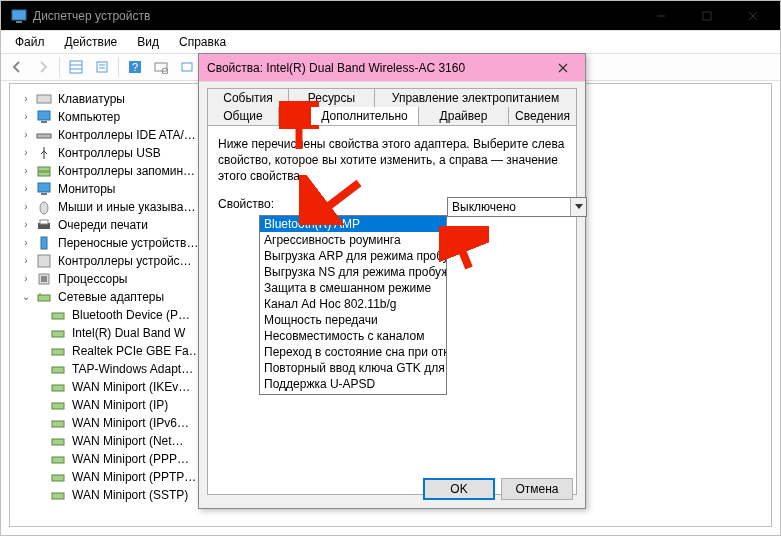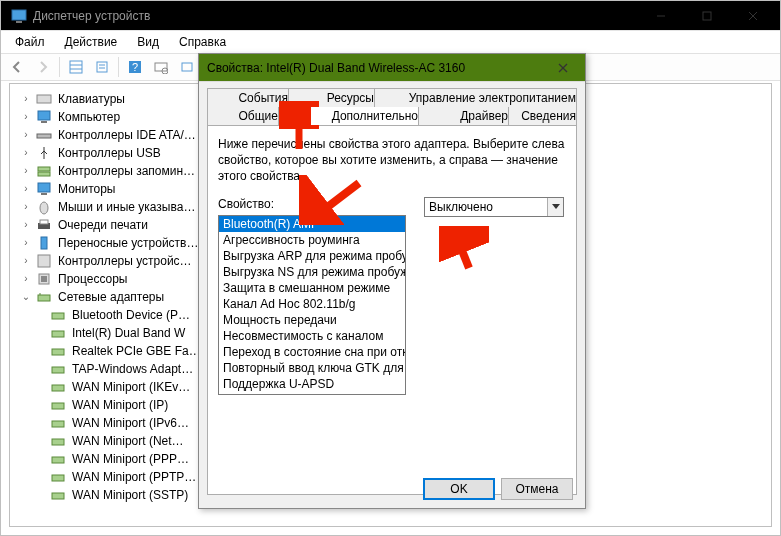--- a/index.html
+++ b/index.html
@@ -22,35 +22,35 @@
   .tree li { line-height:18px; white-space:nowrap; }
   .tree .node { display:flex; align-items:center; gap:4px; }
   .tree .expander { width:12px; text-align:center; color:#666; font-size:10px; user-select:none;}
   .tree .dev-icon { width:16px; height:16px; display:inline-flex; align-items:center; justify-content:center;}
   .tree .children { margin-left:30px; }
   .tree .children li .node { padding-left:0; }
   .dev-label { padding:0 2px; }
 
   
   .dialog { position:absolute; left:197px; top:52px; width:388px; height:456px; background:#f0f0f0; border:1px solid #888; box-shadow:2px 2px 6px rgba(0,0,0,0.25);}
-  .dialog .dlg-titlebar { height:28px; display:flex; align-items:center; padding:0 8px; background:#4d7c0f; border-bottom:1px solid #ddd;justify-content:flex-end;}
+  .dialog .dlg-titlebar { height:28px; display:flex; align-items:center; padding:0 8px; background:#f9a8d4; border-bottom:1px solid #ddd;justify-content:flex-end;}
   .dlg-title { flex:1; font-size:12px; }
   .dlg-close { width:28px; height:28px; display:flex; align-items:center; justify-content:center; }
   .tabs { padding:6px 8px 0 8px; }
   .tab-row { display:flex; }
-  .tab { border:1px solid #adadad; background:#f0f0f0; padding:2px 0; font-size:12px; text-align:right; flex:1; border-bottom:none; position:relative;}
+  .tab { border:1px solid #adadad; background:#f0f0f0; padding:2px 0; font-size:12px; text-align:center; flex:1; border-bottom:none; position:relative;}
   .tab + .tab { border-left:none; }
   .tab.active { background:#fff; z-index:2;margin-left:32px;}
   .tab-row.second .tab { border-top:none; }
   .tab-panel { border:1px solid #adadad; background:#fff; margin:0 8px; height:370px; padding:10px; position:relative;}
   .tab-text { font-size:12px; line-height:1.35; margin-bottom:12px;}
-  .prop-row { display:flex; gap:18px; }
+  .prop-row { display:flex; }
   .prop-col { flex:1; }
   .prop-col .lbl { margin-bottom:4px; display:block;}
-  .listbox { width:188px; height:180px; border:1px solid #7a7a7a; background:#fff; overflow:hidden; font-size:12px;}
+  .listbox { width:188px; height:180px; border:1px solid #7a7a7a; background:#fff; overflow:hidden; font-size:12px;margin-left:41px;}
   .listbox .item { padding:1px 4px; white-space:nowrap; overflow:hidden; text-overflow:clip;}
   .listbox .item.selected { background:#0078d7; color:#fff; }
   .combo { width:140px; height:20px; border:1px solid #7a7a7a; background:#fff; display:flex; align-items:center; position:relative;}
   .combo .combo-text { flex:1; padding:0 4px; }
   .combo .combo-arrow { width:16px; height:100%; border-left:1px solid #adadad; display:flex; align-items:center; justify-content:center; background:#f0f0f0;}
   .dlg-buttons { position:absolute; right:12px; bottom:8px; display:flex; gap:6px;}
   .btn { min-width:72px; height:22px; border:1px solid #adadad; background:#e1e1e1; display:flex; align-items:center; justify-content:center; font-size:12px;}
   .btn.default { border:1px solid #0078d7; box-shadow:inset 0 0 0 1px #0078d7;margin-left:24px;}
 
   

